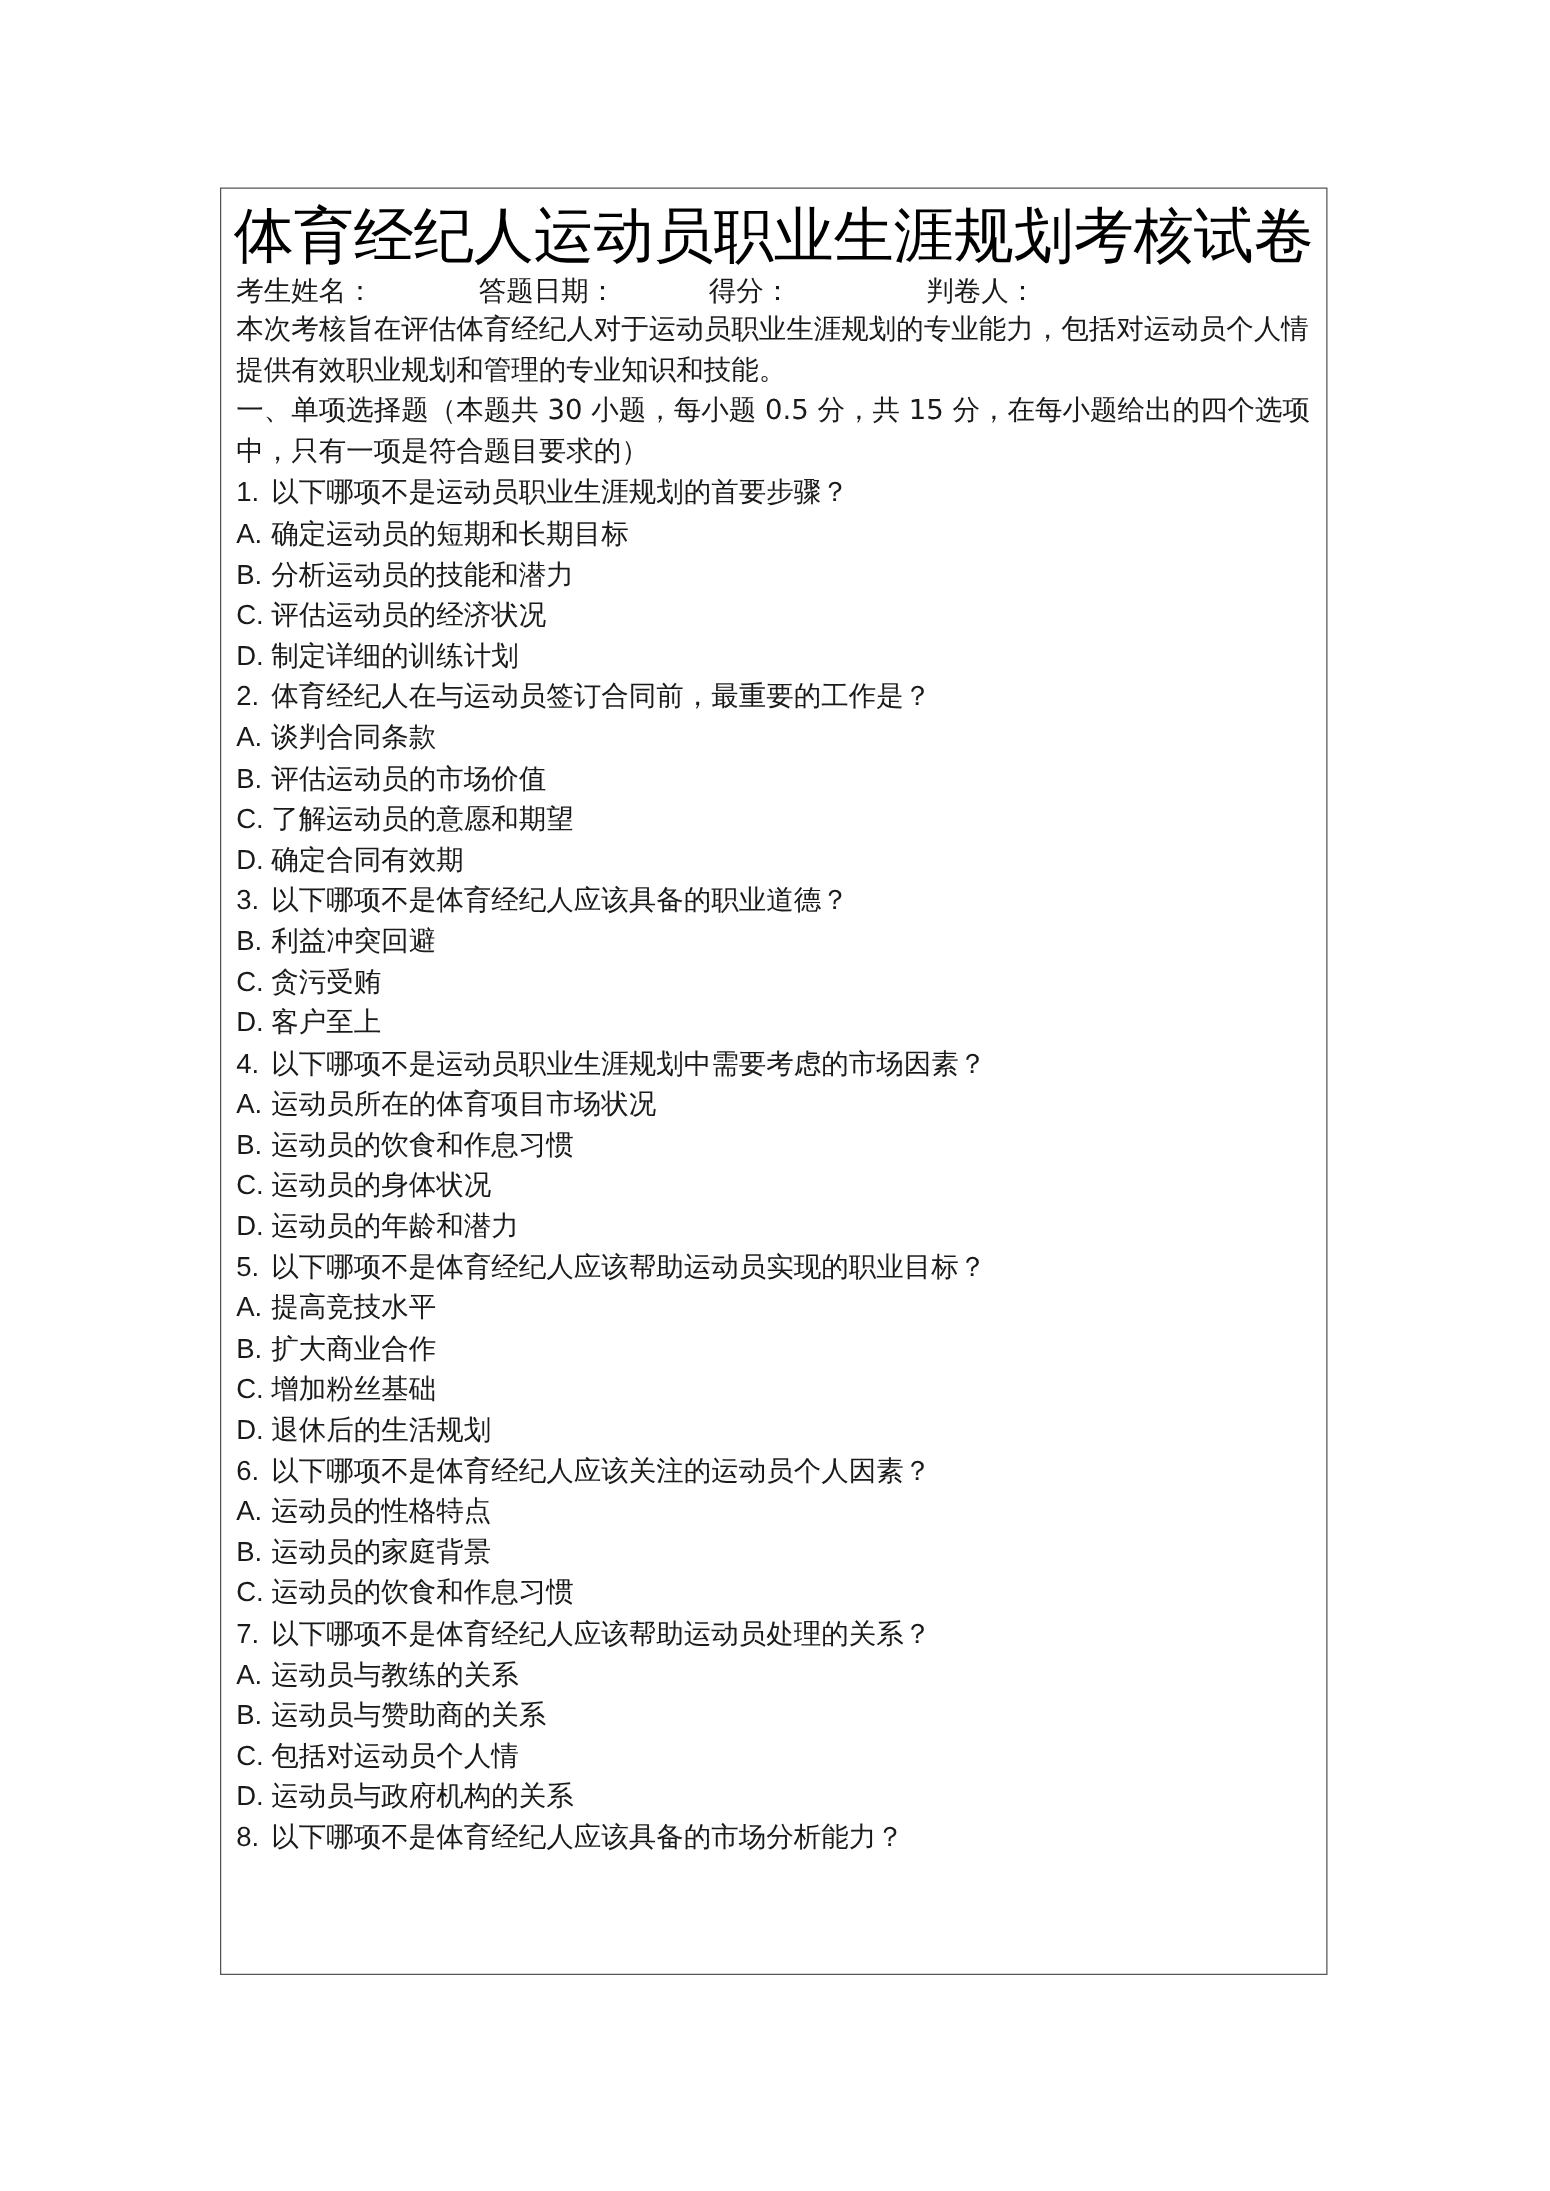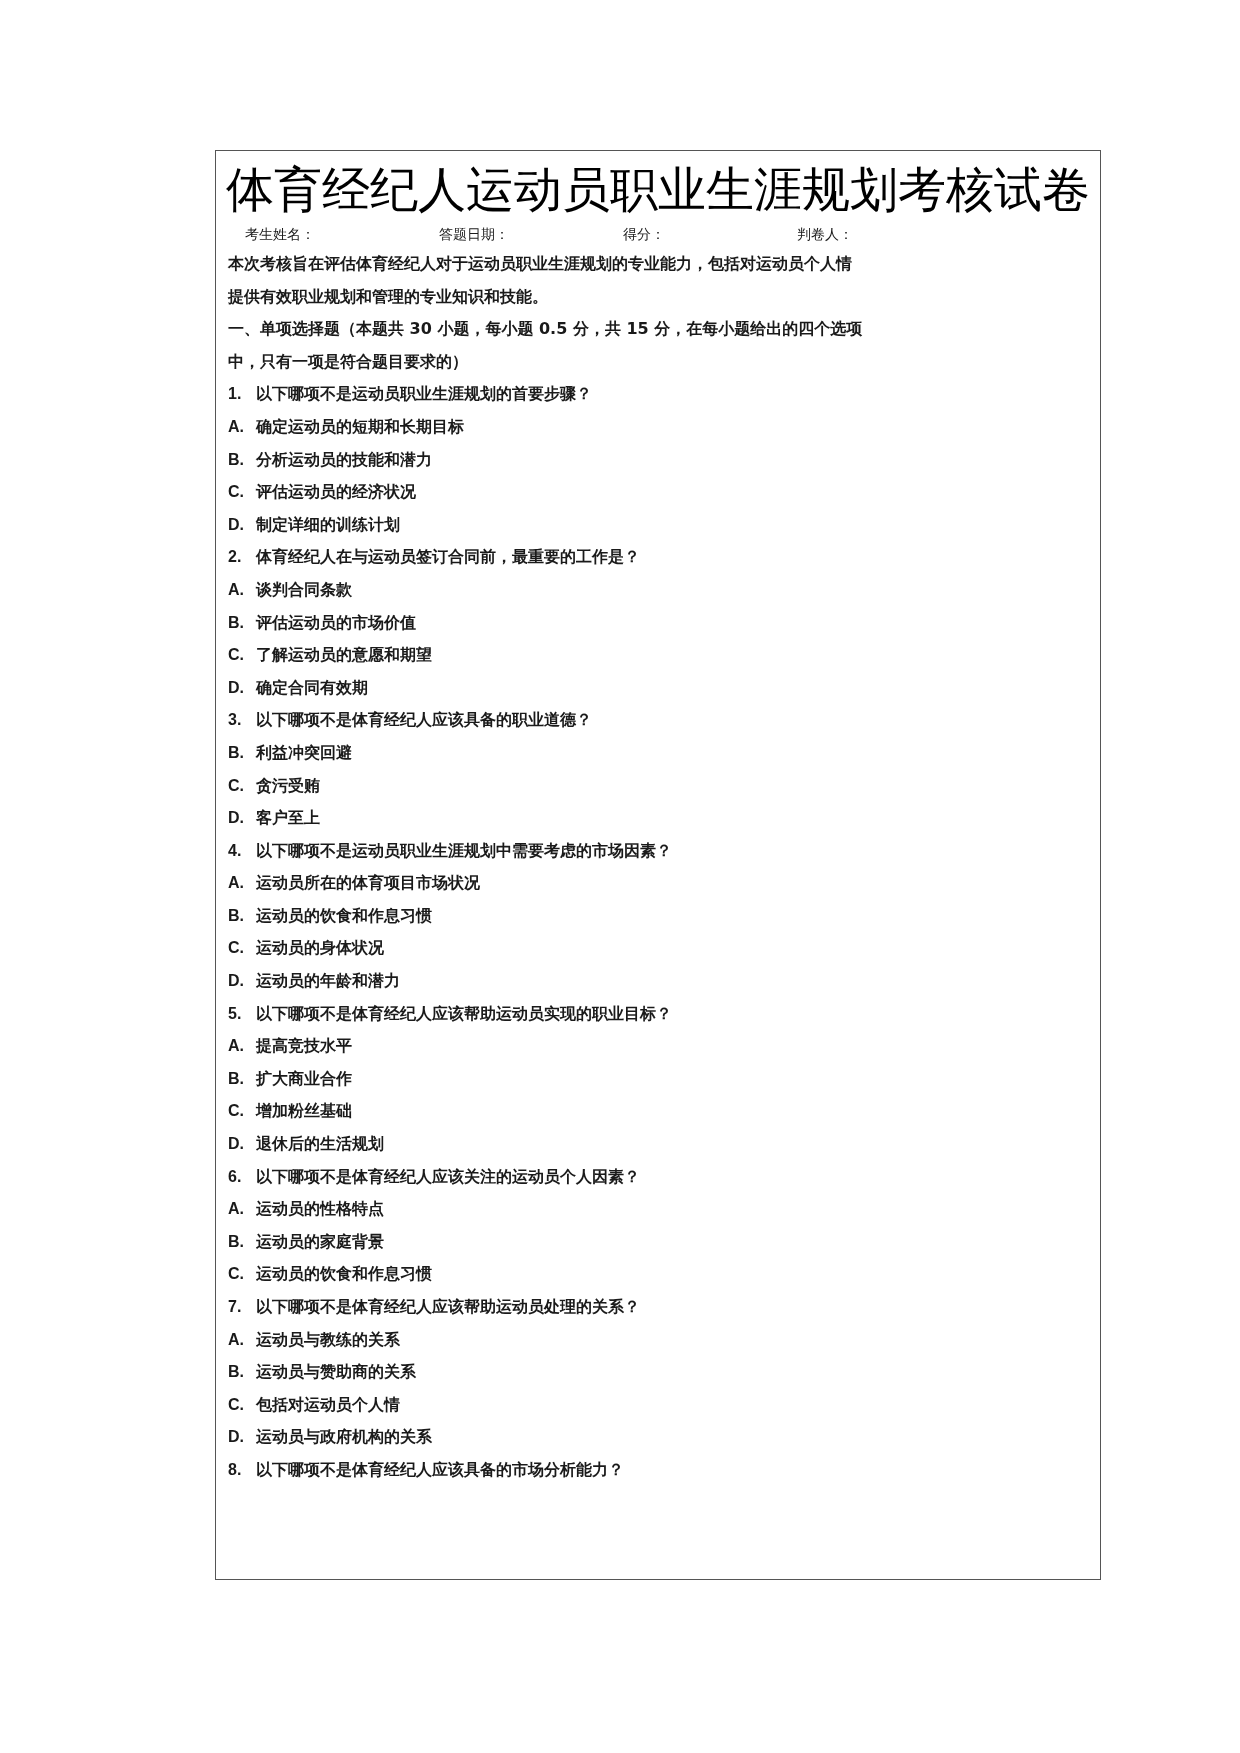--- a/index.html
+++ b/index.html
@@ -1,24 +1,24 @@
 <!DOCTYPE html>
 <html><head>
 <meta charset="utf-8">
 <style>
   html, body { margin: 0; padding: 0; background: #ffffff; }
   body { width: 1240px; height: 1753px; position: relative; overflow: hidden;
          font-family: "DejaVu Sans", "Liberation Sans", sans-serif; color: #1a1a1a; }
   .page-box { position: absolute; left: 176px; top: 150px; width: 886px; height: 1430px;
-              border: 1.5px solid #555; box-sizing: border-box; margin-left: 39px; }
+              border: 1.5px solid #555; box-sizing: border-box; }
   .title { position: absolute; left: 0; top: 8px; width: 100%; text-align: center;
            font-size: 48px; line-height: 60px; color: #000; letter-spacing: 0px; }
-  .header-row { position: absolute; left: 29px; top: 68px; font-size: 14px; line-height: 30px; white-space: pre; }
+  .header-row { position: absolute; left: 12px; top: 68px; font-size: 22px; line-height: 30px; white-space: pre; }
   .header-row span { position: absolute; top: 0; white-space: nowrap; }
-  .content { position: absolute; left: 12px; top: 97px; width: 862px; font-size: 16px; line-height: 32.6px; font-weight: bold; }
+  .content { position: absolute; left: 12px; top: 97px; width: 862px; font-size: 22px; line-height: 32.6px; }
   .line { white-space: nowrap; height: 32.6px; }
   .qnum, .optkey { display: inline-block; width: 28px; font-family: "Liberation Sans", sans-serif; }
 </style>
 </head>
 <body>
 
 <div class="page-box">
   <div class="title">体育经纪人运动员职业生涯规划考核试卷</div>
 
   <div class="header-row">

